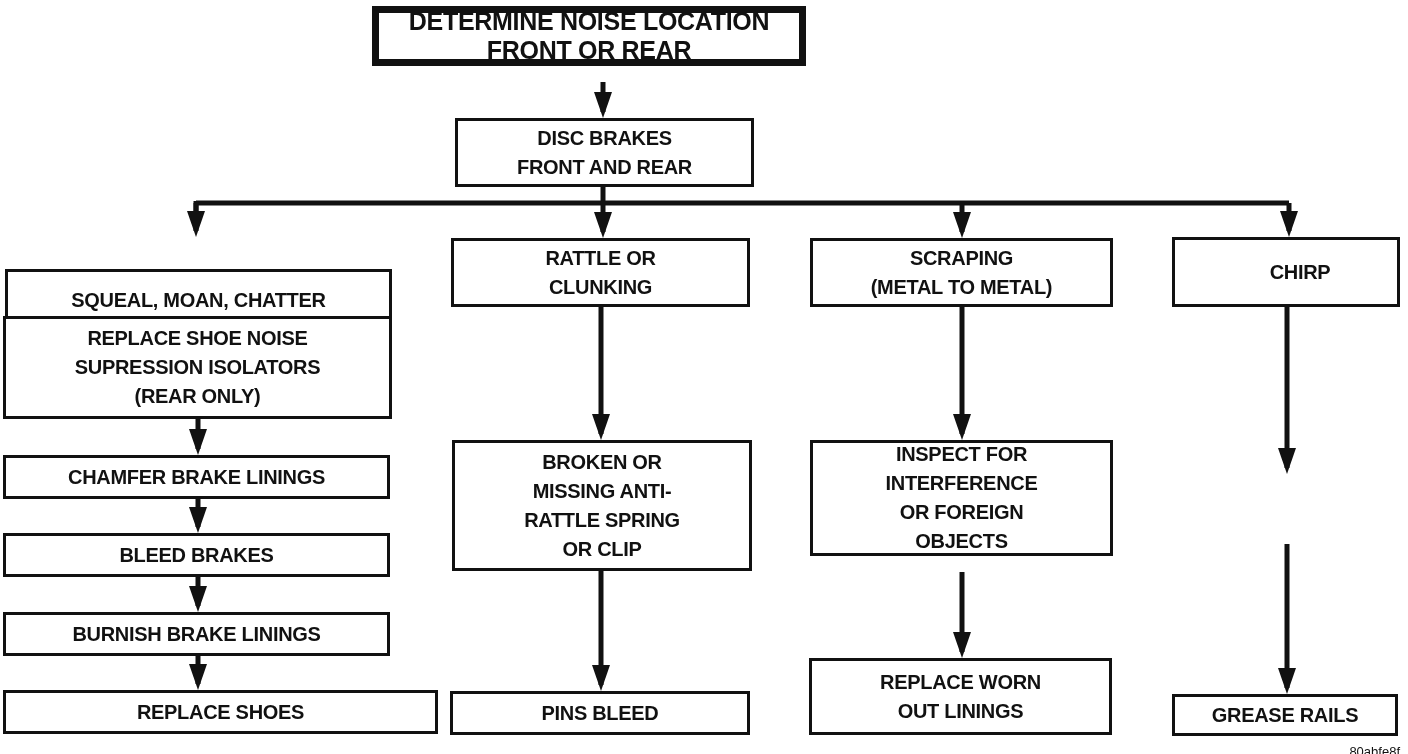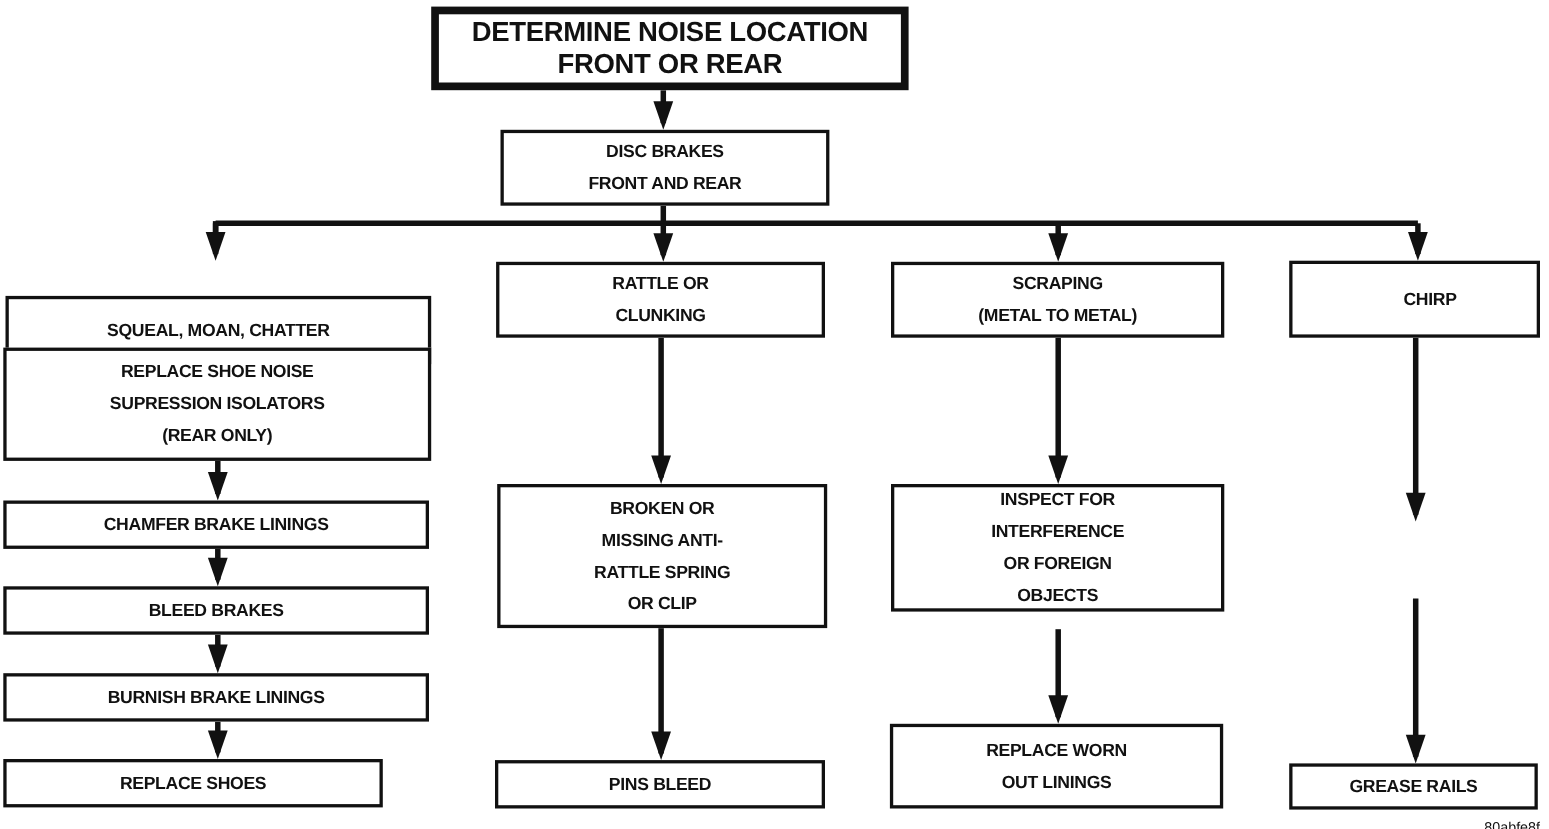--- a/index.html
+++ b/index.html
@@ -1,21 +1,21 @@
 <!DOCTYPE html>
 <html><head>
 <meta charset="utf-8">
 <style>
   html, body { margin: 0; padding: 0; background: #ffffff; }
   body { width: 1408px; height: 754px; position: relative; overflow: hidden;
          font-family: "Liberation Sans", sans-serif; }
   #diagram { position: absolute; left: 0; top: 0; width: 1408px; height: 754px; }
   .box { position: absolute; box-sizing: border-box; border: 3px solid #111;
          background: #fff; display: flex; align-items: center; justify-content: center;
-         text-align: center; font-weight: bold; color: #111; font-size: 16px;
+         text-align: center; font-weight: bold; color: #111; font-size: 20px;
          line-height: 29px; white-space: pre-line; letter-spacing: -0.3px; }
   .box.root { border-width: 7px; font-size: 25px; }
   .code { position: absolute; right: 8px; top: 744px; font-size: 13px; color: #111;
           font-family: "Liberation Sans", sans-serif; }
   svg { position: absolute; left: 0; top: 0; }
 </style>
 </head>
 <body>
 
 <div id="diagram">
@@ -50,33 +50,33 @@
       <line x1="962" y1="307" x2="962" y2="434" stroke="#111" stroke-width="5"></line>
       <polygon points="953,414 971,414 962,440" fill="#111"></polygon>
       <line x1="962" y1="572" x2="962" y2="652" stroke="#111" stroke-width="5"></line>
       <polygon points="953,632 971,632 962,658" fill="#111"></polygon>
       <line x1="1287" y1="307" x2="1287" y2="468" stroke="#111" stroke-width="5"></line>
       <polygon points="1278,448 1296,448 1287,474" fill="#111"></polygon>
       <line x1="1287" y1="544" x2="1287" y2="688" stroke="#111" stroke-width="5"></line>
       <polygon points="1278,668 1296,668 1287,694" fill="#111"></polygon>
     </svg>
 
-  <div class="box root" style="left:392px;top:6px;width:434px;height:76px;">DETERMINE NOISE LOCATION
+  <div class="box root" style="left:372px;top:6px;width:434px;height:60px;">DETERMINE NOISE LOCATION
 FRONT OR REAR</div>
   <div class="box" style="left:455px;top:118px;width:299px;height:69px;">DISC BRAKES
 FRONT AND REAR</div>
 
   <div class="box" style="left:5px;top:237px;width:387px;height:62px;margin-top:32px;">SQUEAL, MOAN, CHATTER</div>
   <div class="box" style="left:3px;top:316px;width:389px;height:103px;">REPLACE SHOE NOISE
 SUPRESSION ISOLATORS
 (REAR ONLY)</div>
   <div class="box" style="left:3px;top:455px;width:387px;height:44px;">CHAMFER BRAKE LININGS</div>
   <div class="box" style="left:3px;top:533px;width:387px;height:44px;">BLEED BRAKES</div>
   <div class="box" style="left:3px;top:612px;width:387px;height:44px;">BURNISH BRAKE LININGS</div>
-  <div class="box" style="left:3px;top:690px;width:345px;height:44px;">REPLACE SHOES</div>
+  <div class="box" style="left:3px;top:690px;width:435px;height:44px;">REPLACE SHOES</div>
 
   <div class="box" style="left:451px;top:238px;width:299px;height:69px;">RATTLE OR
 CLUNKING</div>
   <div class="box" style="left:452px;top:440px;width:300px;height:131px;">BROKEN OR
 MISSING ANTI-
 RATTLE SPRING
 OR CLIP</div>
   <div class="box" style="left:450px;top:691px;width:300px;height:44px;">PINS BLEED</div>
 
   <div class="box" style="left:810px;top:238px;width:303px;height:69px;">SCRAPING

